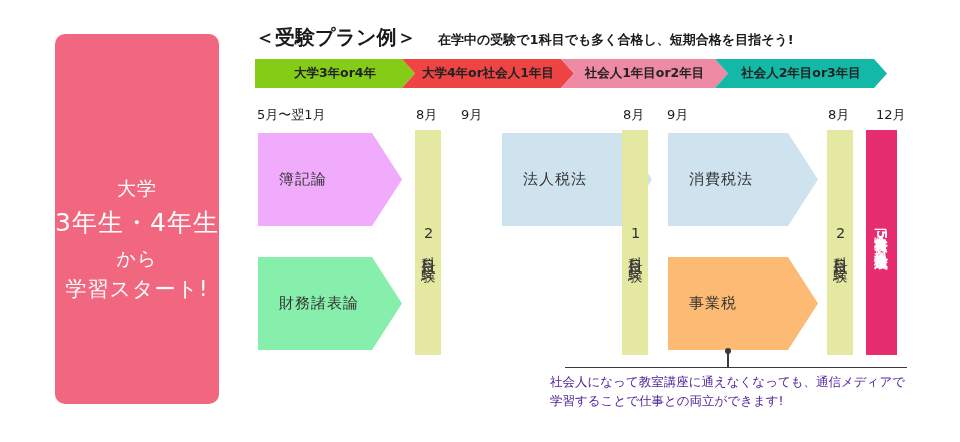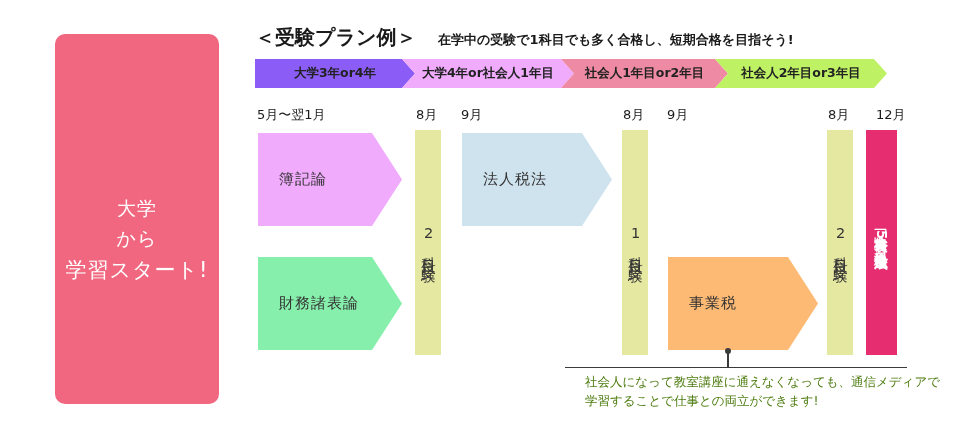--- a/index.html
+++ b/index.html
@@ -75,56 +75,58 @@
     background: #e62d70; color: #fff;
     display: flex; align-items: center; justify-content: center;
     writing-mode: vertical-rl; text-orientation: mixed;
     font-size: 13.5px; font-weight: bold; letter-spacing: 1px;
   }
 
   
   .note-rule { position: absolute; left: 565px; top: 367px; width: 342px; border-top: 1.5px solid #3a3a3a; }
   .note-tick { position: absolute; left: 727px; top: 352px; width: 2px; height: 16px; background: #3a3a3a; }
   .note-dot  { position: absolute; left: 725px; top: 348px; width: 6px; height: 6px; border-radius: 50%; background: #3a3a3a; }
-  .note-text { position: absolute; left: 585px; top: 373px; font-size: 12.5px; line-height: 1.5; color: #4d7c0f; white-space: nowrap; }
+  .note-text { position: absolute; left: 550px; top: 373px; font-size: 12.5px; line-height: 1.5; color: #4c1d95; white-space: nowrap; }
 </style>
 </head>
 <body>
 
 <div class="canvas">
 
   <div class="left-panel" style="background-color: rgb(240, 103, 127);">
     <div class="lp-line lp-s">大学</div>
+    <div class="lp-line lp-l">3年生・4年生</div>
     <div class="lp-line lp-s">から</div>
     <div class="lp-line lp-m">学習スタート!</div>
   </div>
 
   <div class="header">
     <span class="header-label">＜受験プラン例＞</span>
     <span class="header-slogan">在学中の受験で1科目でも多く合格し、短期合格を目指そう!</span>
   </div>
 
   <div class="ribbon">
-    <div class="seg seg-first" style="background-color: #8b5cf6;">大学3年or4年</div>
-    <div class="seg seg-mid seg2" style="background-color: #f0abfc;">大学4年or社会人1年目</div>
+    <div class="seg seg-first" style="background-color: #84cc16;">大学3年or4年</div>
+    <div class="seg seg-mid seg2" style="background-color: #ef4444;">大学4年or社会人1年目</div>
     <div class="seg seg-mid seg3" style="background-color: rgb(239, 138, 164);">社会人1年目or2年目</div>
-    <div class="seg seg-mid seg4" style="background-color: #bef264;">社会人2年目or3年目</div>
+    <div class="seg seg-mid seg4" style="background-color: #14b8a6;">社会人2年目or3年目</div>
   </div>
 
   <span class="month m0">5月〜翌1月</span>
   <span class="month m1">8月</span>
   <span class="month m2">9月</span>
   <span class="month m3">8月</span>
   <span class="month m4">9月</span>
   <span class="month m5">8月</span>
   <span class="month m6">12月</span>
 
   <div class="subject subj-1" style="background-color: #f0abfc;">簿記論</div>
   <div class="subject subj-2" style="background-color: #86efac;">財務諸表論</div>
-  <div class="subject subj-3" style="background-color: rgb(207, 227, 239);">法人税法</div>
+  <div class="subject subj-3" style="background-color: rgb(207, 227, 239); margin-left: 40px;">法人税法</div>
+  <div class="subject subj-4" style="background-color: rgb(207, 227, 239);">消費税法</div>
   <div class="subject subj-5" style="background-color: #fdba74;">事業税</div>
 
   <div class="exam-bar exam-1" style="background-color: rgb(228, 232, 161);">2科目受験</div>
   <div class="exam-bar exam-2" style="background-color: rgb(228, 232, 161);">1科目受験</div>
   <div class="exam-bar exam-3" style="background-color: rgb(228, 232, 161);">2科目受験</div>
 
   <div class="goal-bar" style="background-color: rgb(230, 45, 112);">「合格発表」5科目合格達成！</div>
 
   <div class="note-rule"></div>
   <div class="note-tick"></div>

